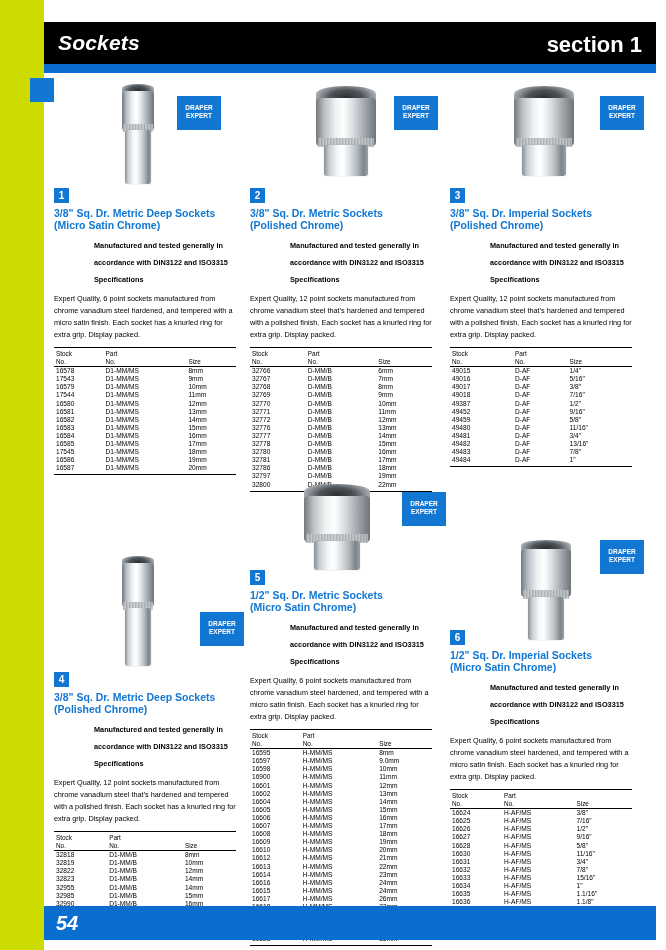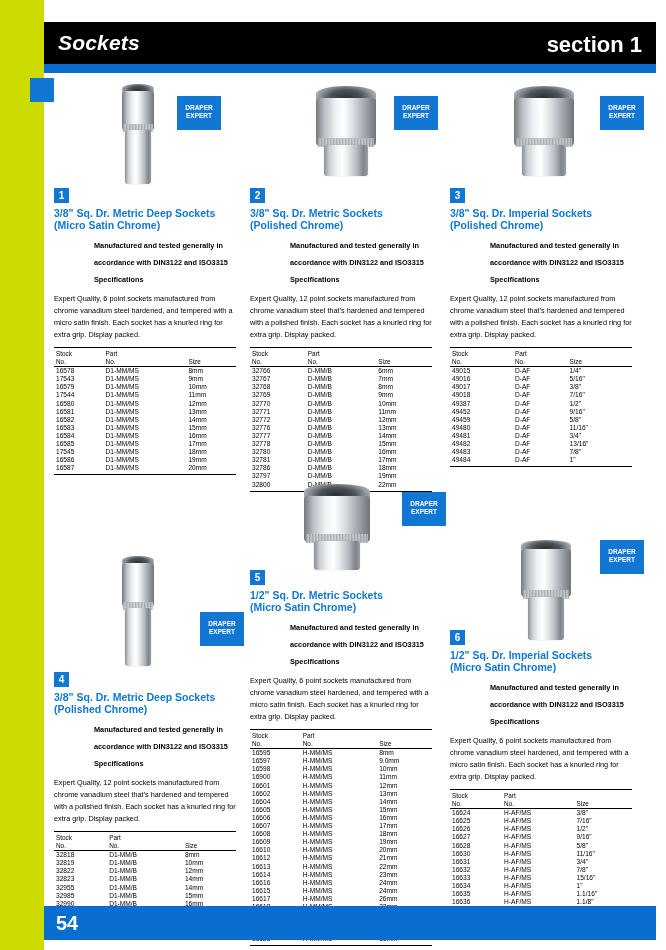--- a/index.html
+++ b/index.html
@@ -36,21 +36,21 @@
   .blue-bar{
     position:absolute;left:22px;top:64px;right:10px;height:9px;background:#0a6ed1;
   }
   .blue-square{
     position:absolute;left:8px;top:78px;width:24px;height:24px;background:#1177d2;
   }
   .footer-bar{
     position:absolute;left:22px;top:906px;right:10px;height:34px;background:#0a6ed1;
   }
   .page-num{
-    position:absolute;left:34px;top:912px;color:#fff;font-size:20px;font-weight:bold;
+    position:absolute;left:34px;top:912px;color:#fff;font-size:20px;font-weight:bold;font-style:italic;
   }
 
   
   .block{position:absolute;}
   .num-badge{
     width:15px;height:15px;background:#1177d2;color:#fff;
     font-size:10px;font-weight:bold;text-align:center;line-height:15px;
     margin-bottom:4px;
   }
   .blk-title{

